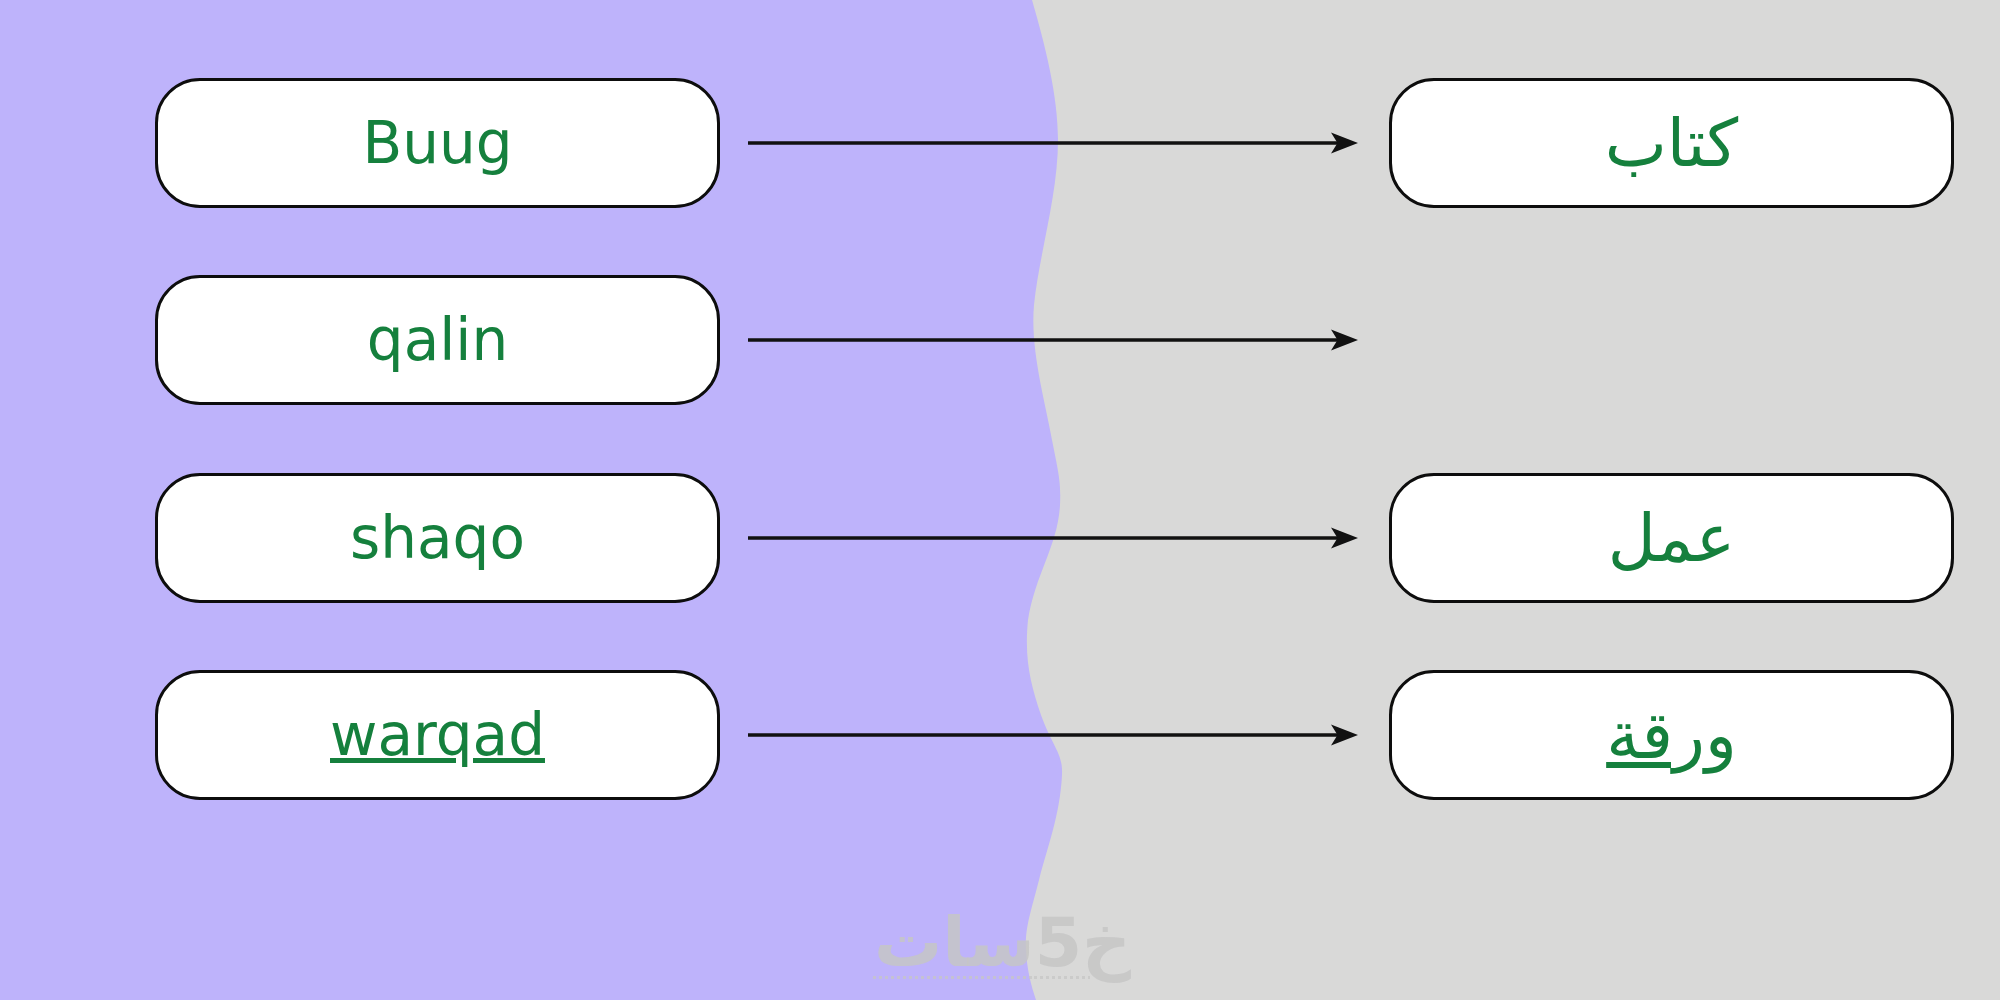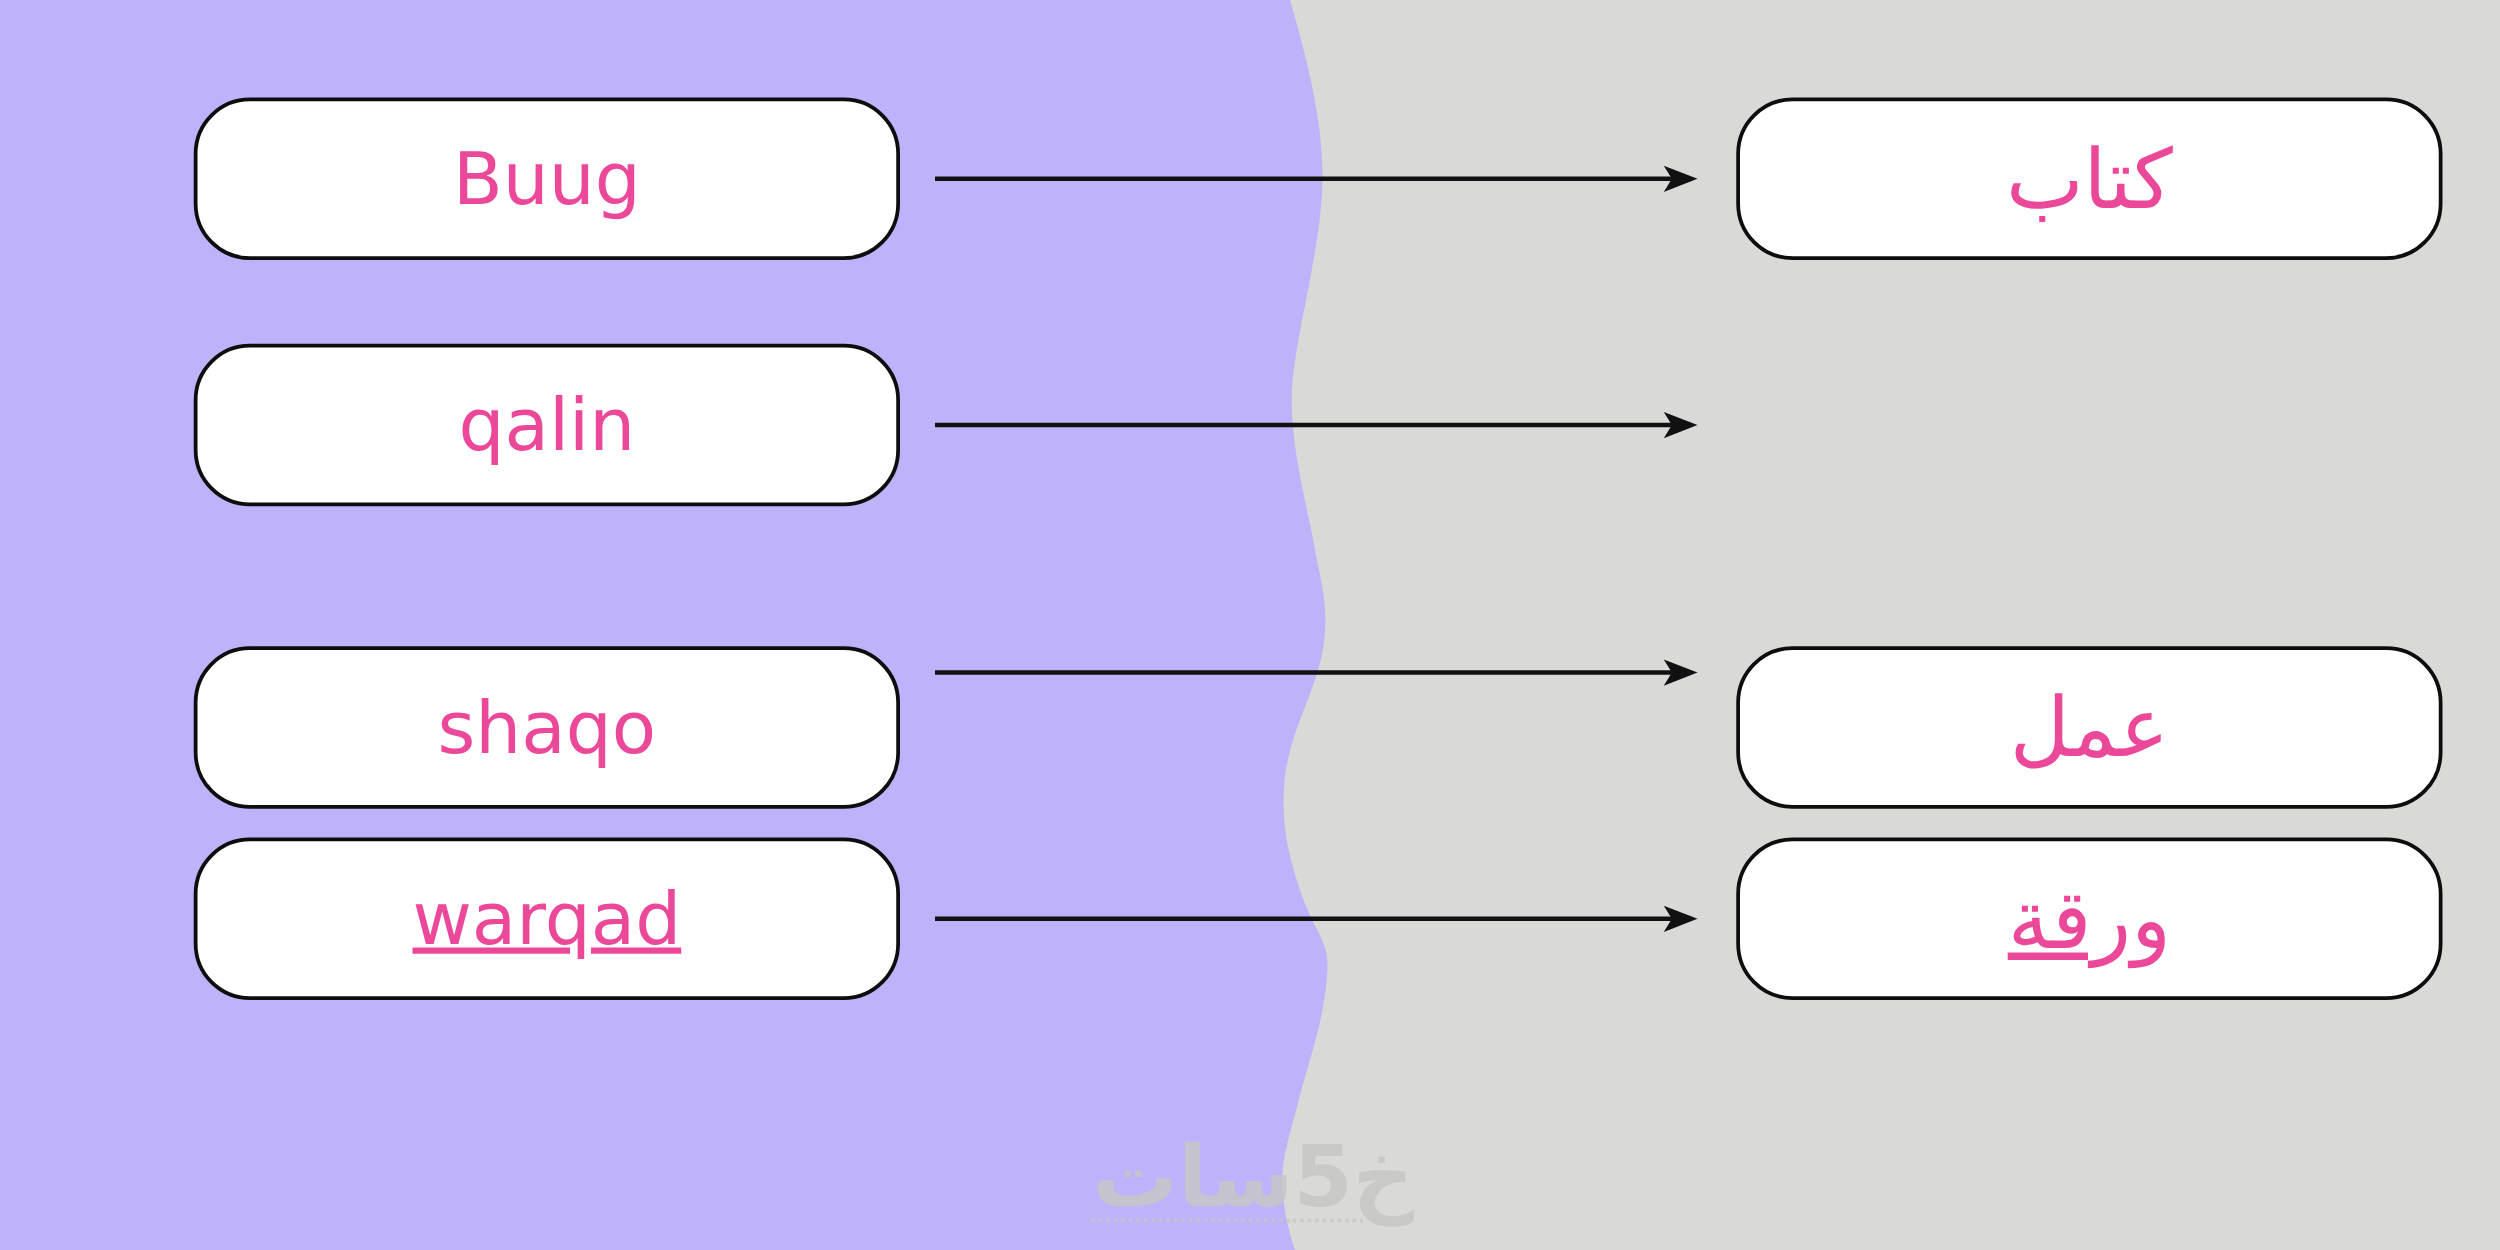--- a/index.html
+++ b/index.html
@@ -24,27 +24,27 @@
   .word-box {
     position: absolute;
     width: 565px;
     height: 130px;
     background: #ffffff;
     border: 3px solid #0d0d0d;
     border-radius: 45px;
     display: flex;
     align-items: center;
     justify-content: center;
-    color: #ec4899;
+    color: #15803d;
   }
   .word-box.col-left  { left: 155px;  font-size: 58px; }
   .word-box.col-right { left: 1389px; font-size: 66px; direction: rtl; }
   .row-0 { top: 78px; }
   .row-1 { top: 275px; }
-  .row-2 { top: 473px; margin-top: 44px; }
+  .row-2 { top: 473px; }
   .row-3 { top: 670px; text-decoration: underline; }
   .watermark {
     position: absolute;
     left: 855px;
     top: 903px;
     width: 295px;
     text-align: center;
     direction: rtl;
     font-size: 68px;
     font-weight: bold;

